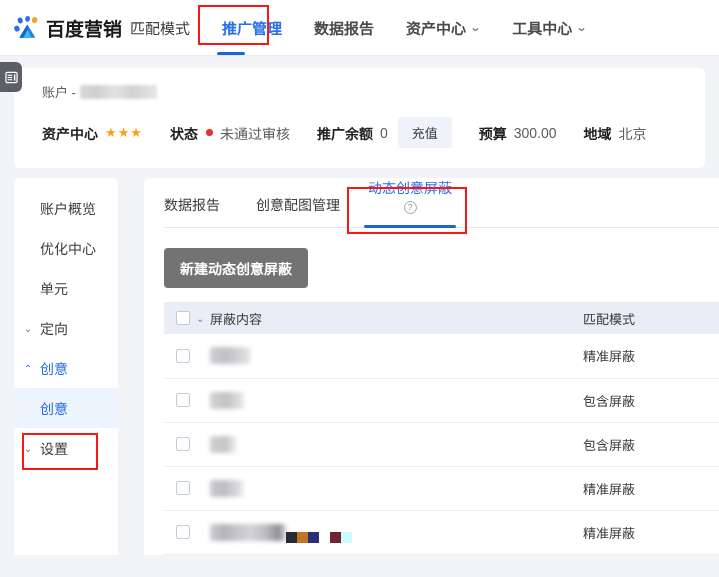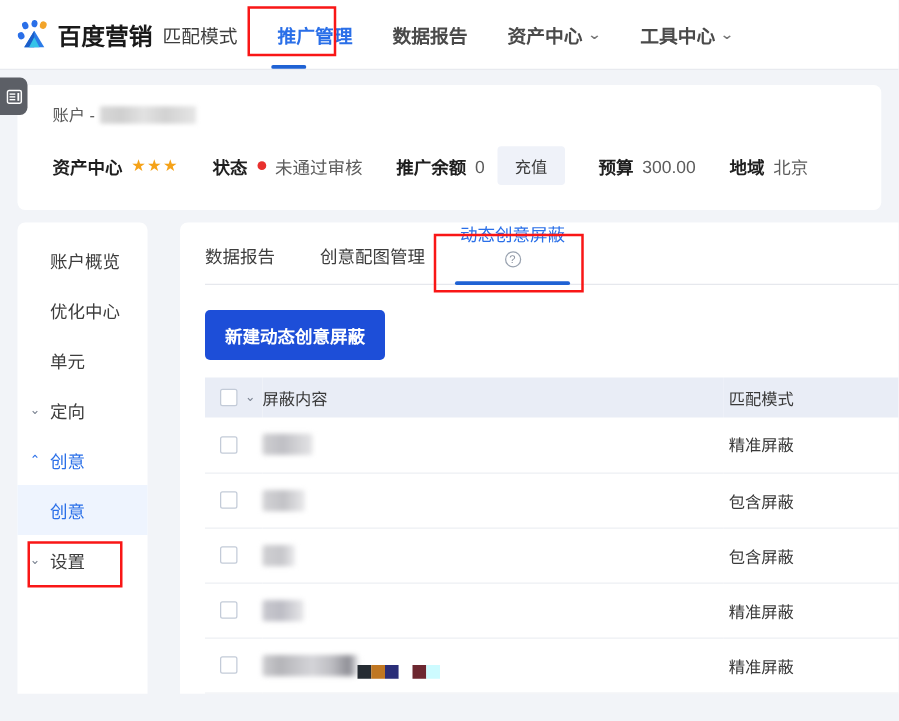--- a/index.html
+++ b/index.html
@@ -176,21 +176,21 @@
   }
   .q-icon {
     width: 13px; height: 13px; border-radius: 50%;
     border: 1px solid #9aa3b0; color: #8c93a0;
     font-size: 9px; line-height: 11px; text-align: center;
     display: inline-block;
   }
 
   .btn-primary {
     margin: 20px 0 14px 0;
-    background: #1d4ed8;
+    background: #737373;
     color: #fff;
     border: none;
     border-radius: 4px;
     font-size: 14px;
     font-weight: bold;
     padding: 10px 16px;
     cursor: pointer;
     font-family: inherit;
   }
 

